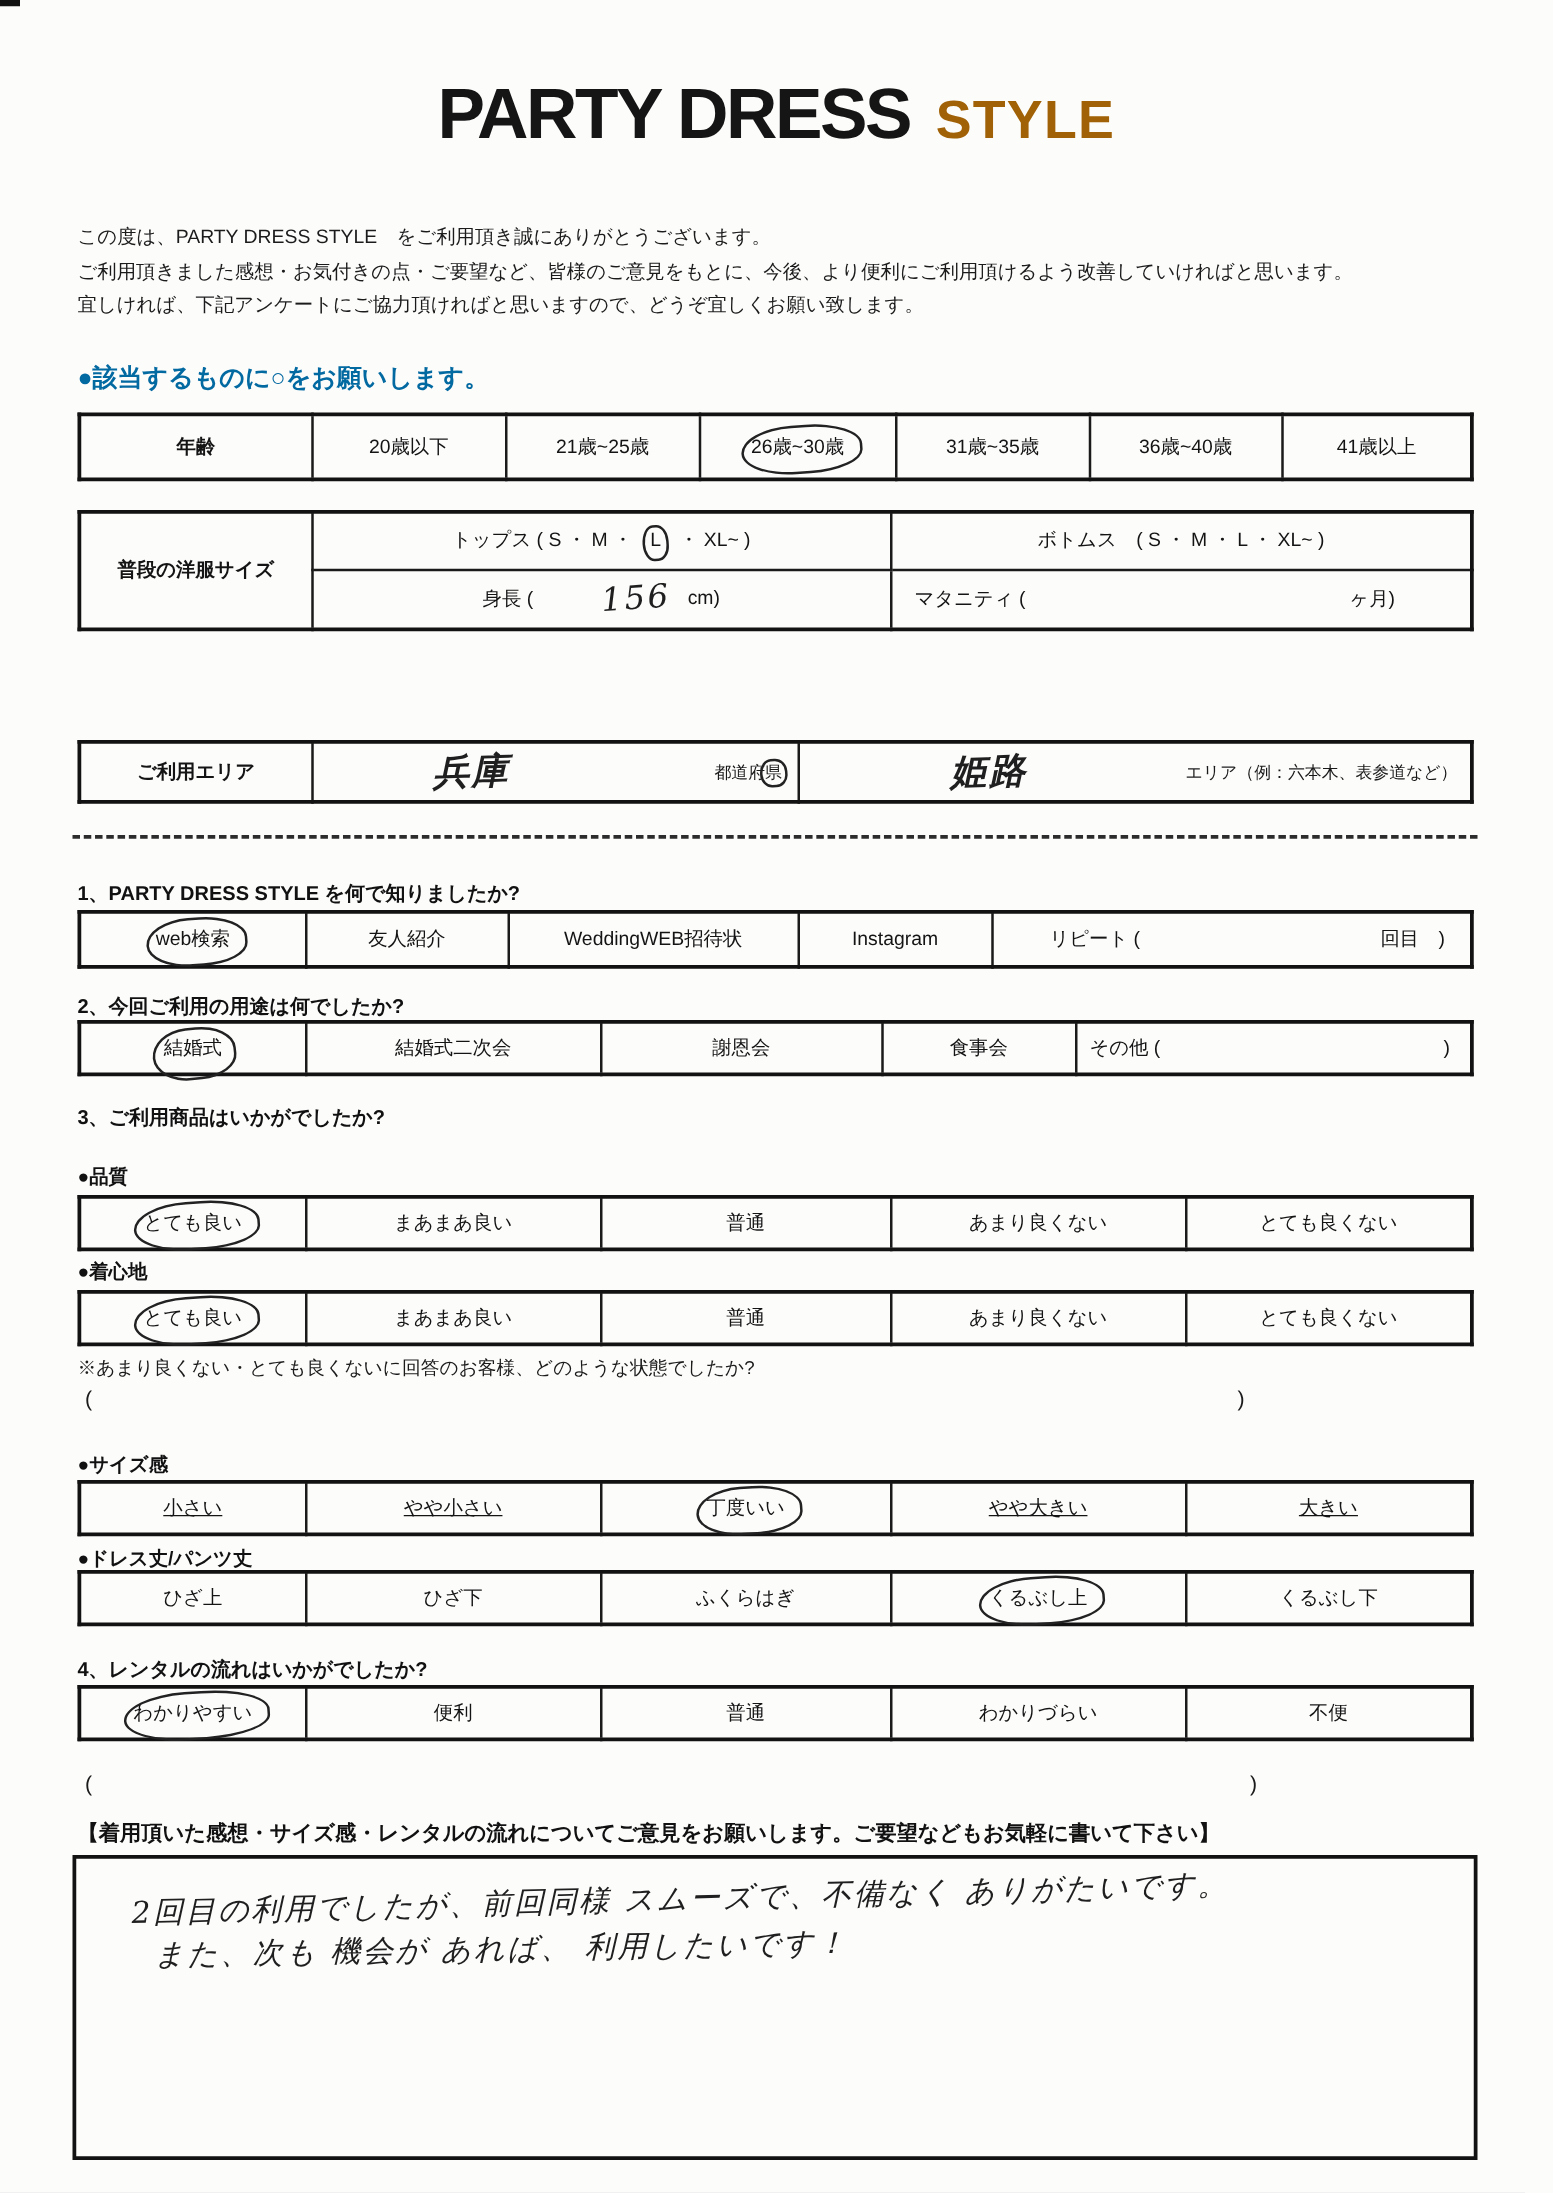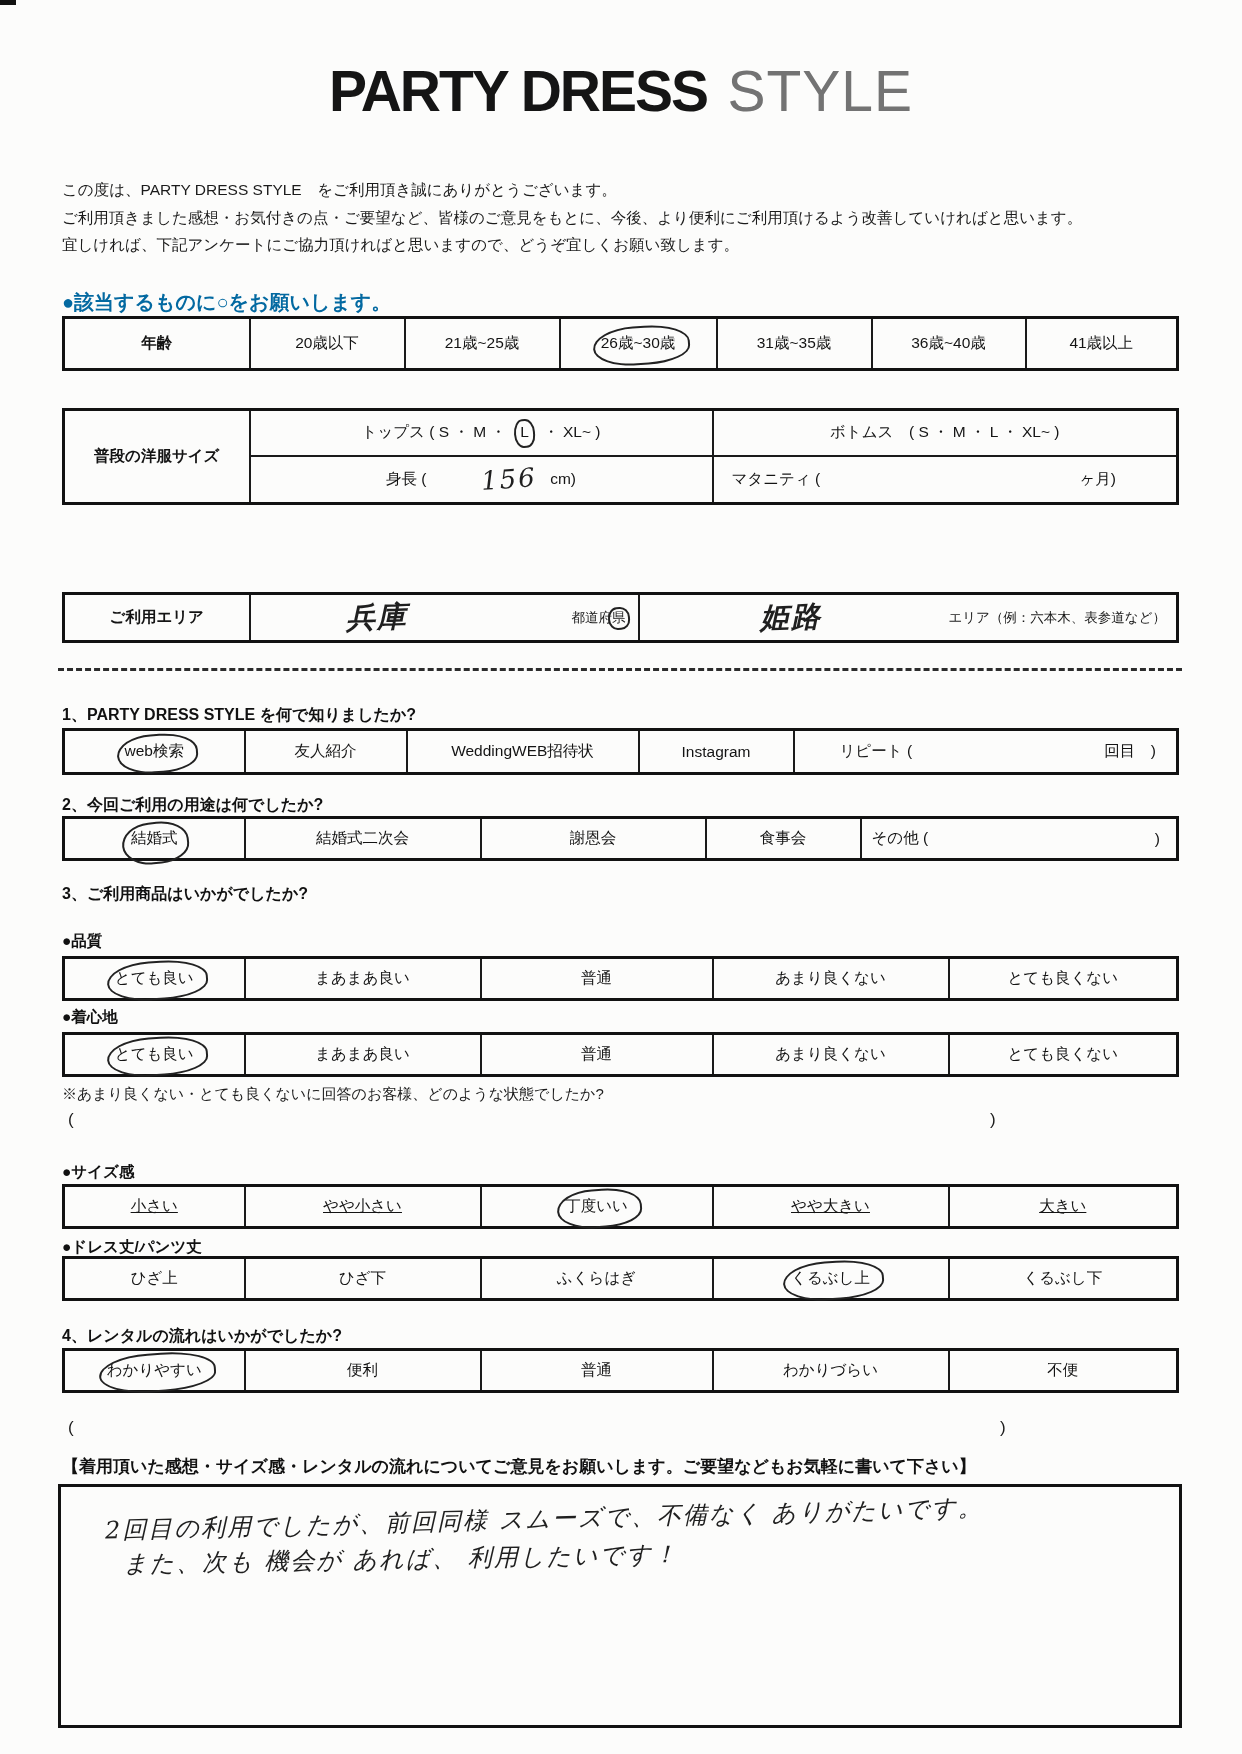--- a/index.html
+++ b/index.html
@@ -2,21 +2,21 @@
 <html><head>
 <meta charset="utf-8">
 <style>
   html,body{margin:0;padding:0;background:#e8e8e8;}
   .page{position:relative;width:1242px;height:1754px;background:#fcfcfb;overflow:hidden;
         font-family:"Liberation Sans",sans-serif;color:#141414;margin:0 auto;}
   .artifact{position:absolute;left:0;top:0;width:16px;height:5px;background:#111;}
 
   .title{position:absolute;top:58px;left:0;width:100%;text-align:center;white-space:nowrap;}
   .title .b{font-weight:bold;font-size:57px;letter-spacing:-2px;color:#151515;}
-  .title .l{font-weight:normal;font-size:57px;letter-spacing:1px;margin-left:16px;color:#737373;}
+  .title .l{font-weight:bold;font-size:43px;letter-spacing:1px;margin-left:16px;color:#a16207;}
 
   .intro{position:absolute;left:62px;top:176px;font-size:15.5px;line-height:27.5px;color:#1b1b1b;width:1150px;}
   .instr{position:absolute;left:62px;top:289px;font-size:20px;font-weight:bold;color:#0369a1;}
 
   table{border-collapse:collapse;table-layout:fixed;position:absolute;background:#fcfcfb;}
   table{border:3px solid #121212;}
   td{border:2px solid #1a1a1a;font-size:15.5px;text-align:center;vertical-align:middle;
      padding:0;color:#141414;overflow:visible;}
   td.lbl{font-weight:bold;}
   .cell-flex{display:flex;align-items:center;justify-content:center;}
@@ -61,21 +61,21 @@
   </div>
 
   <div class="intro">
     <div>この度は、PARTY DRESS STYLE　をご利用頂き誠にありがとうございます。</div>
     <div>ご利用頂きました感想・お気付きの点・ご要望など、皆様のご意見をもとに、今後、より便利にご利用頂けるよう改善していければと思います。</div>
     <div>宜しければ、下記アンケートにご協力頂ければと思いますので、どうぞ宜しくお願い致します。</div>
   </div>
 
   <div class="instr">●該当するものに○をお願いします。</div>
 
-  <table style="left:62px;top:316px;">
+  <table style="left:62px;top:330px;">
     <colgroup>
         <col style="width:186px">
         <col style="width:155px">
         <col style="width:155px">
         <col style="width:157px">
         <col style="width:155px">
         <col style="width:154px">
         <col style="width:152px">
       </colgroup>
     <tbody>

